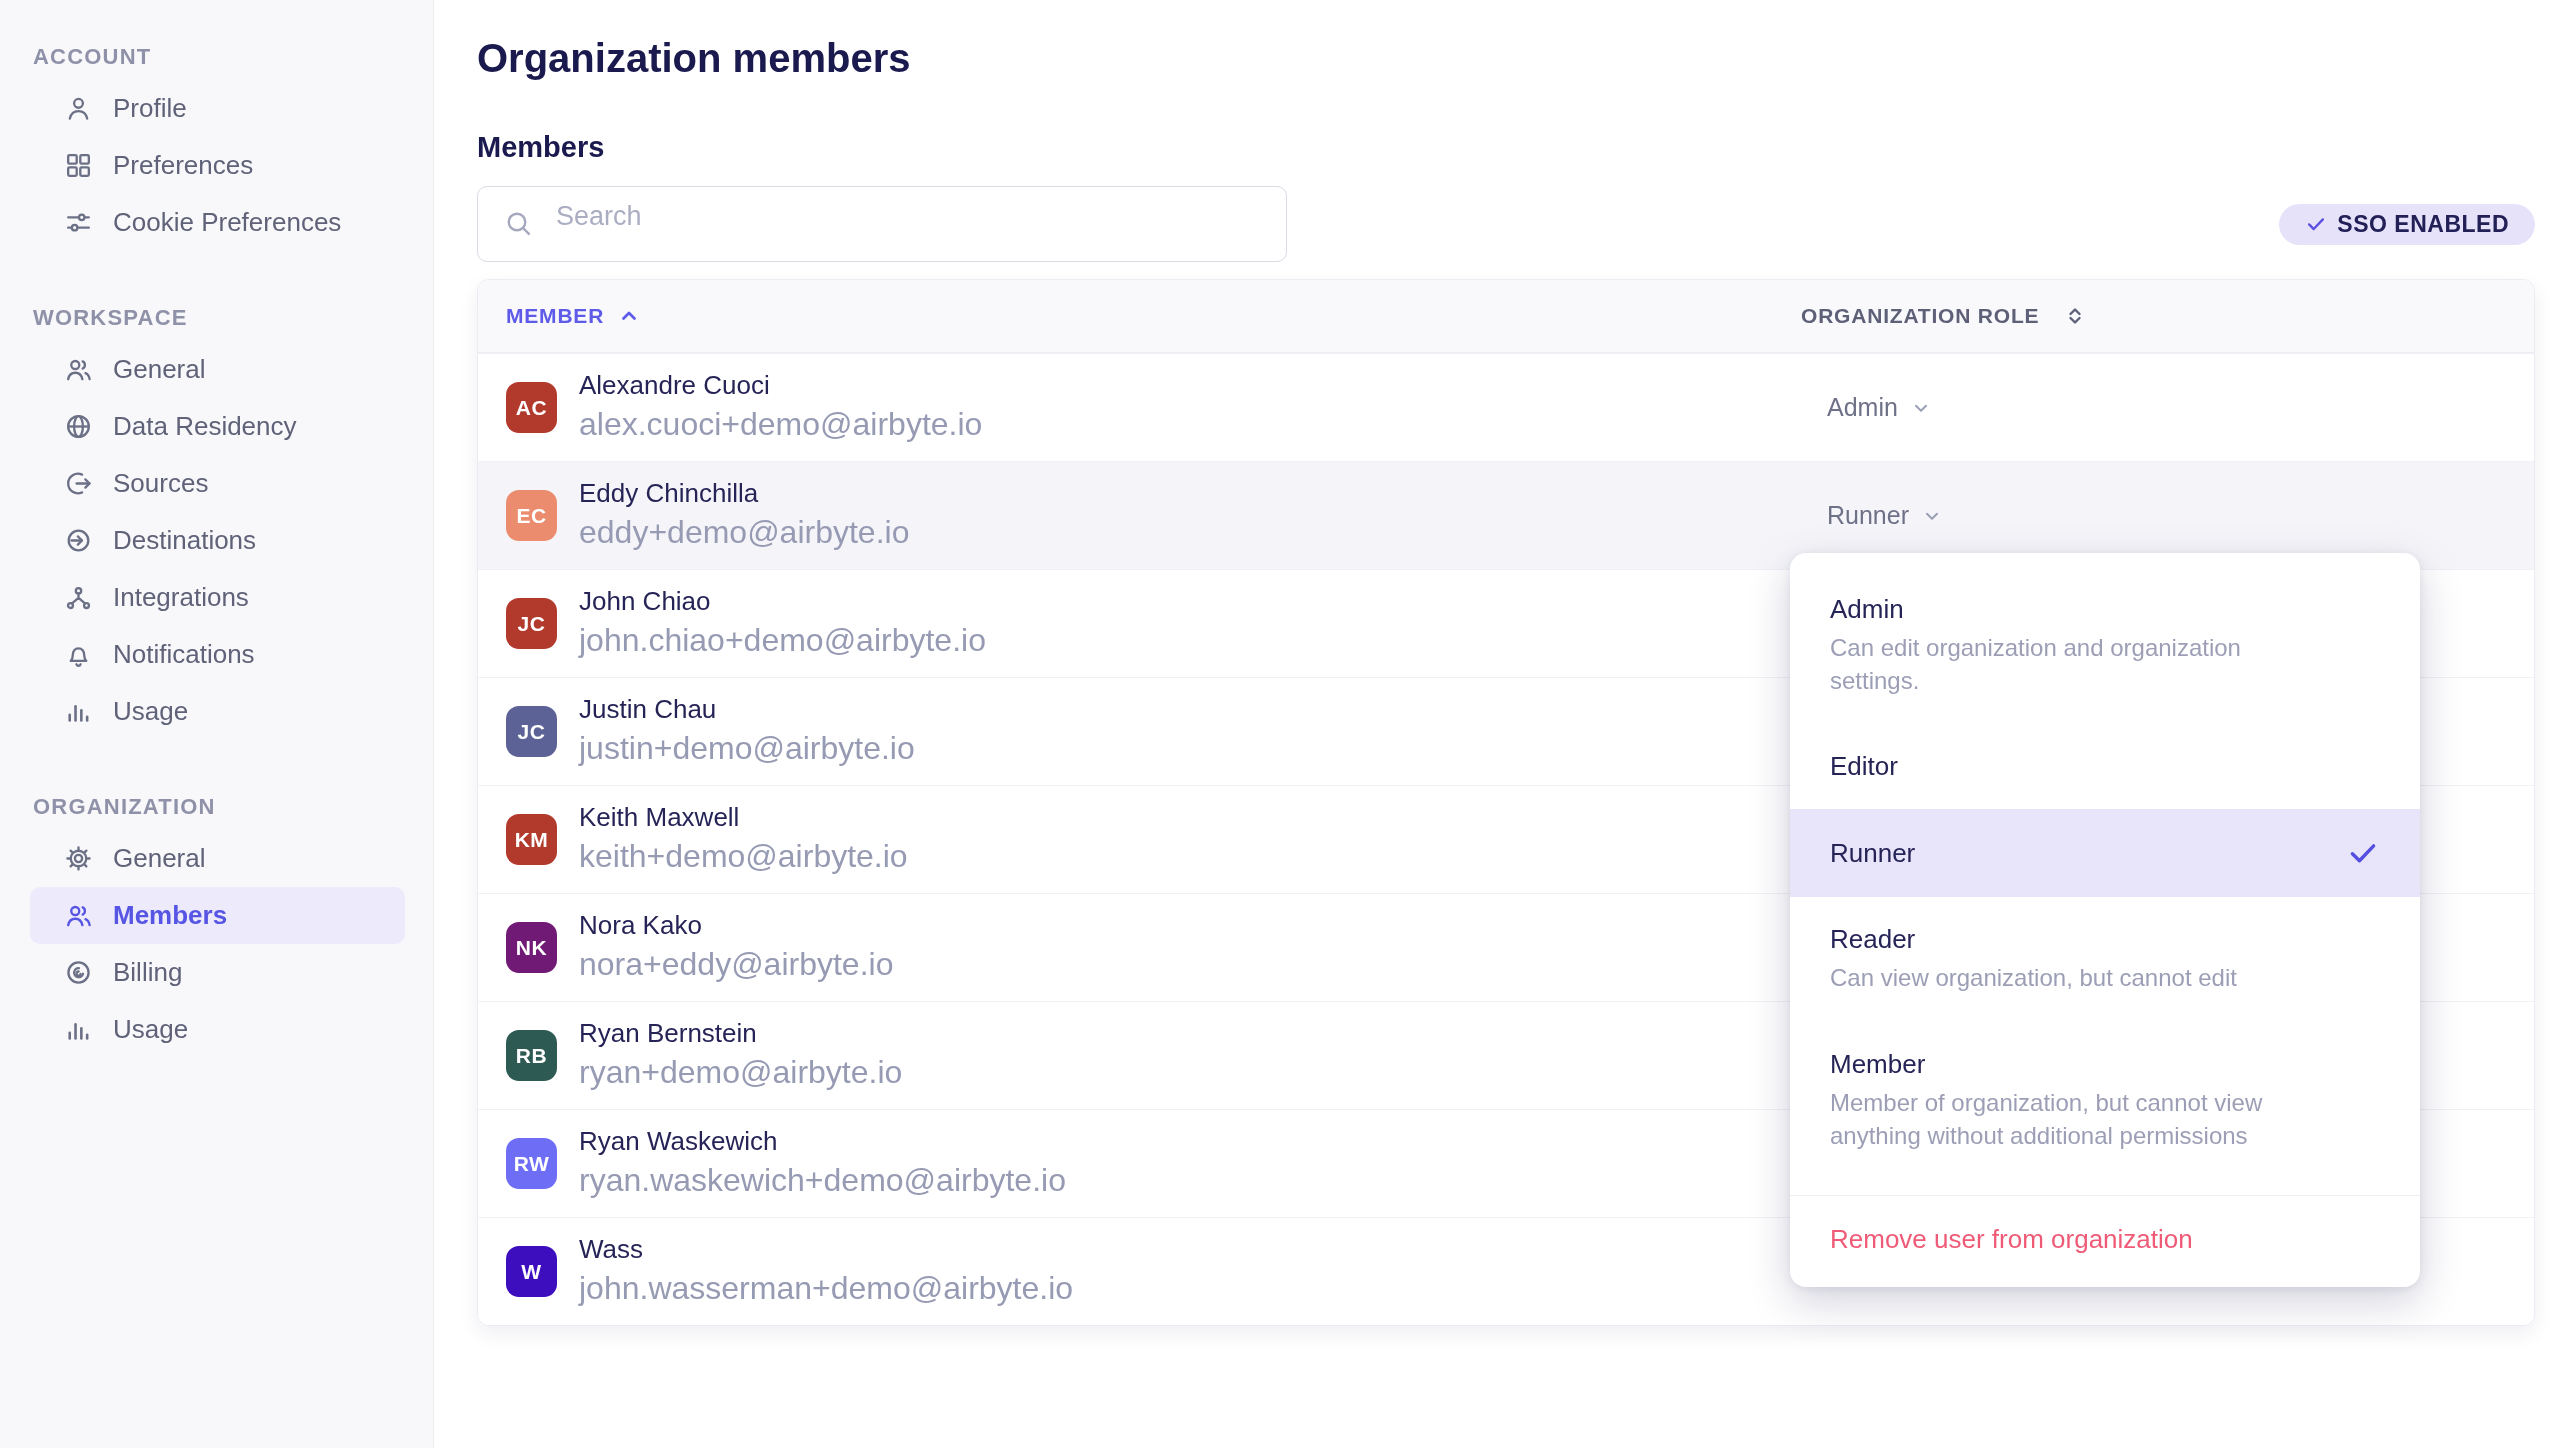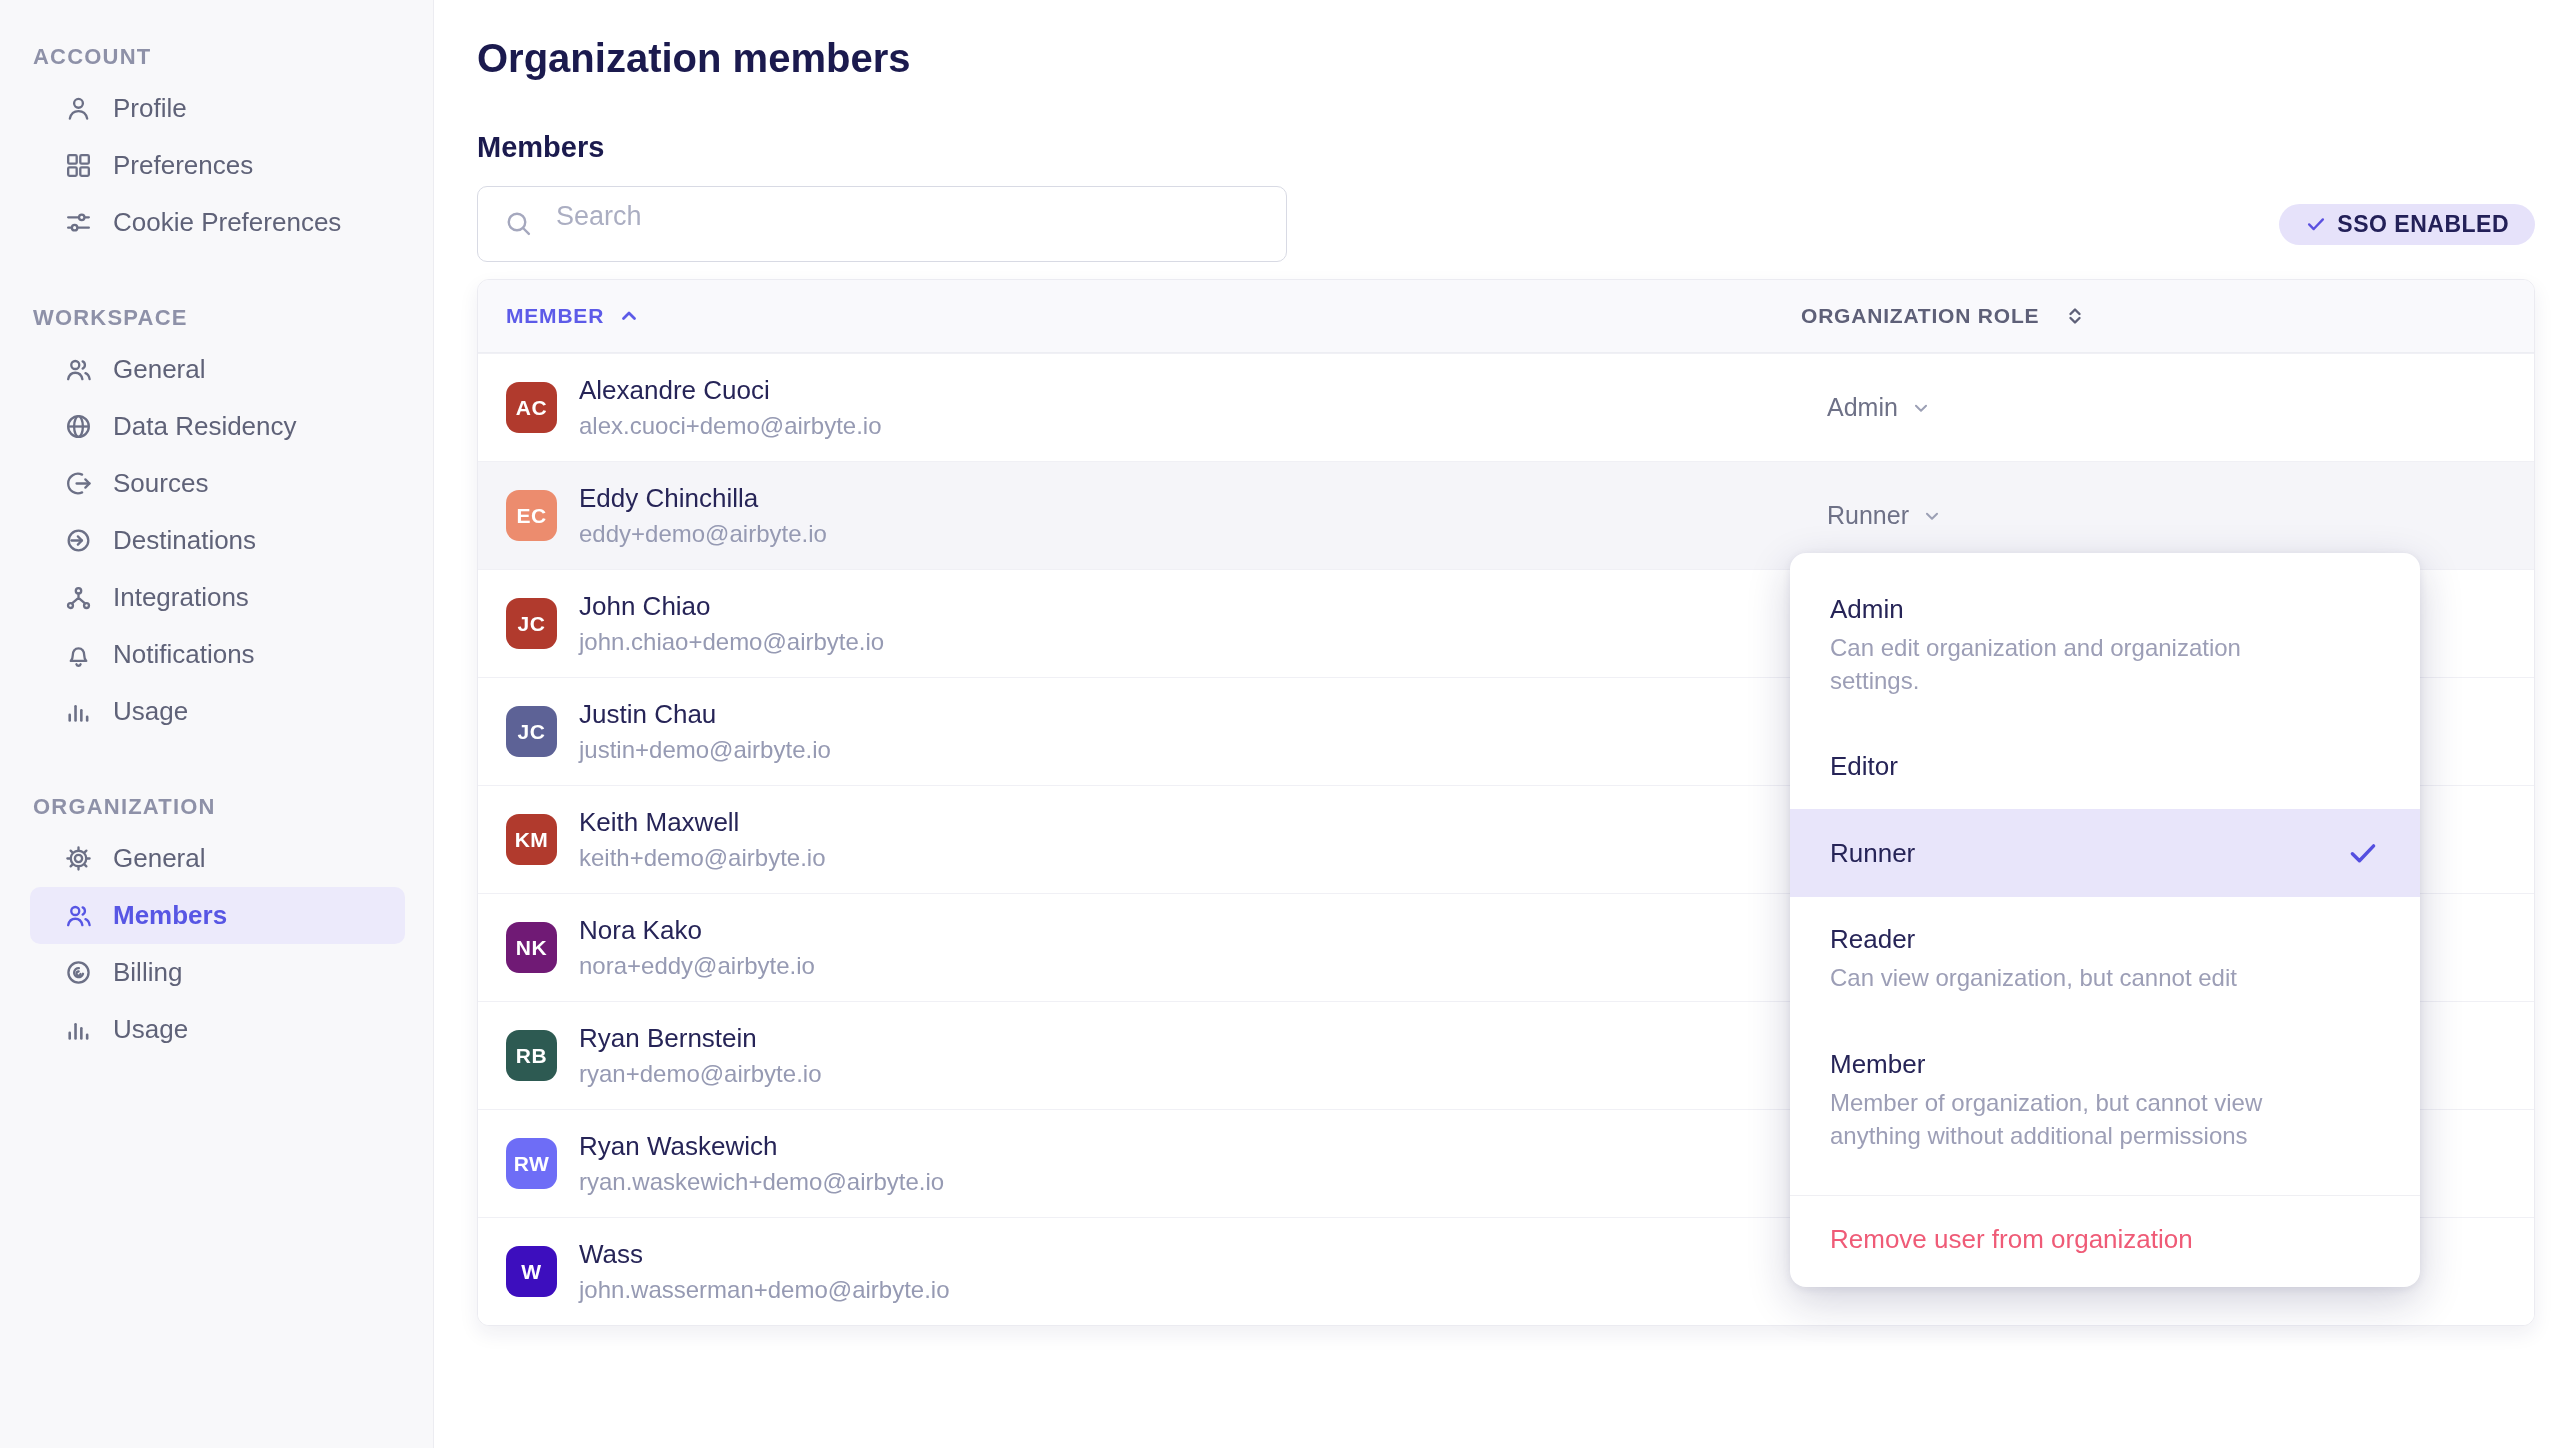--- a/index.html
+++ b/index.html
@@ -47,21 +47,21 @@
   .th-role { flex:1; display:flex; align-items:center; gap:24px; font-size:21px; font-weight:700;
              letter-spacing:0.8px; color:#5E6078; cursor:pointer; }
   .sort-ic { width:24px; height:24px; display:flex; }
   .row { display:flex; align-items:center; height:108px; border-top:1px solid #F0F0F5; background:#fff; }
   .row:first-of-type { border-top:none; }
   .row.active { background:#F5F5F9; }
   .cell-member { flex:0 0 1323px; display:flex; align-items:center; gap:22px; padding-left:28px; }
   .avatar { width:51px; height:51px; border-radius:13px; display:flex; align-items:center; justify-content:center;
             color:#fff; font-size:21px; font-weight:700; flex:0 0 51px; letter-spacing:0.5px; }
   .who .nm { font-size:26px; font-weight:500; color:#262457; line-height:1.25; }
-  .who .em { font-size:24px; color:#969AB3; line-height:1.3; margin-top:3px; }
+  .who .em { font-size:32px; color:#969AB3; line-height:1.3; margin-top:3px; }
   .cell-role { flex:1; display:flex; align-items:center; gap:12px; padding-left:26px;
                font-size:25px; color:#6E7187; cursor:pointer; }
   .chev { width:22px; height:22px; color:#9CA0B5; display:flex; }
 
   
   .dropdown { position:absolute; left:1790px; top:553px; width:630px; background:#fff; border-radius:16px;
               box-shadow:0 14px 44px rgba(27,26,78,0.20), 0 2px 8px rgba(27,26,78,0.08);
               padding:14px 0 0 0; z-index:10; overflow:hidden; }
   .opt { padding:27px 40px; cursor:pointer; display:flex; align-items:center; }
   .opt .txt { flex:1; }

